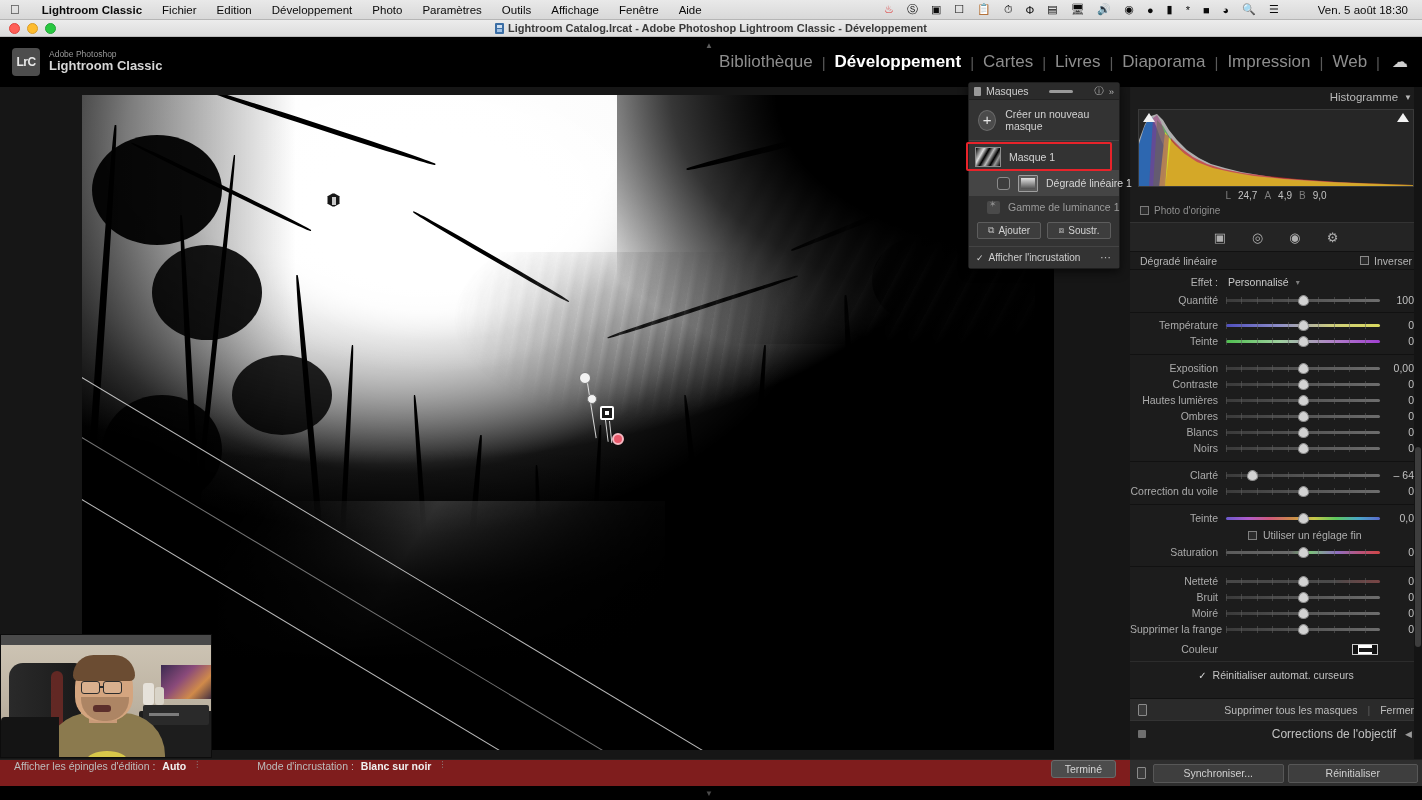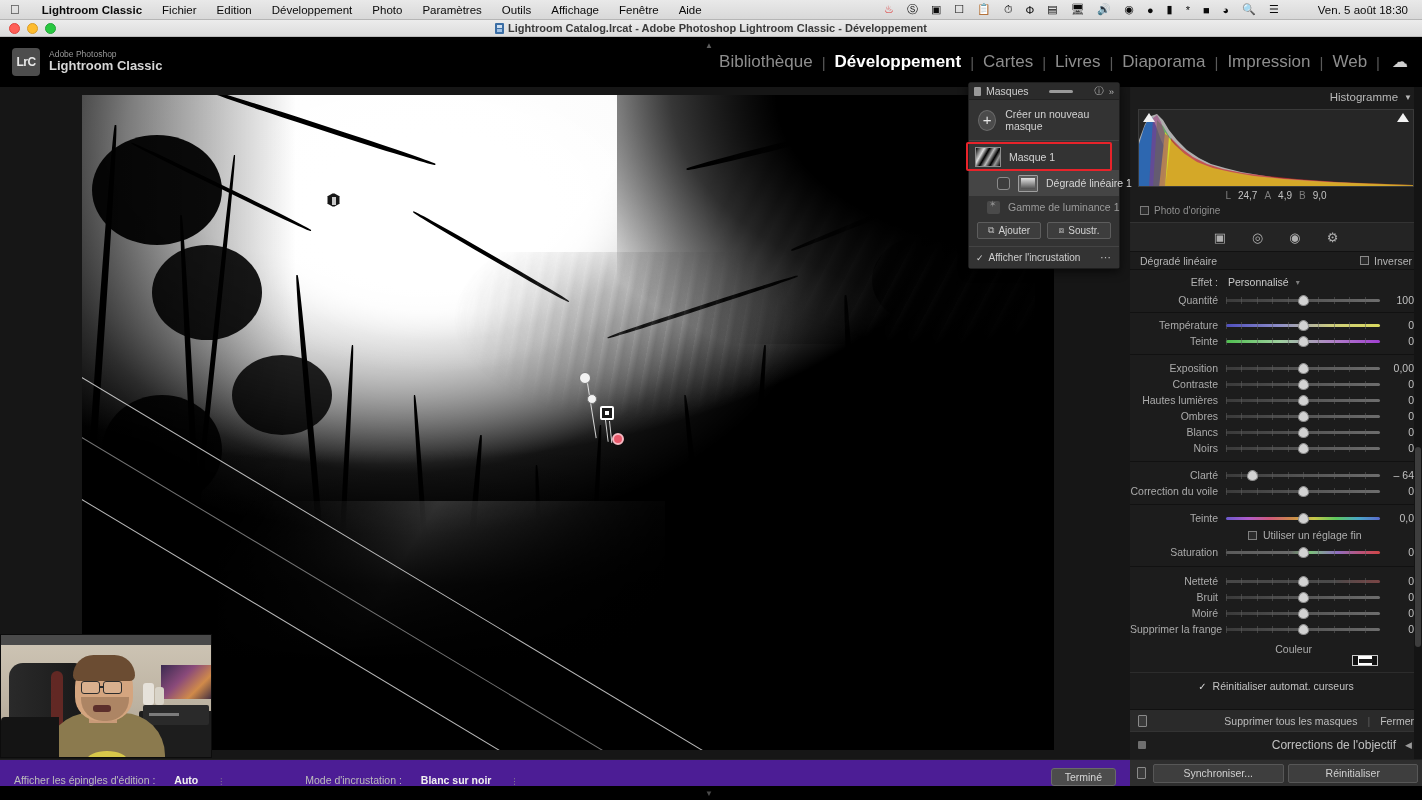--- a/index.html
+++ b/index.html
@@ -281,21 +281,21 @@
   .slider .num{ width:34px; text-align:right; color:#c0c0c0; font-size:10.5px; }
   .track.temp{ background:linear-gradient(to right,#4f4fbf,#8e8ec8 35%,#cfcf7a 70%,#d9d95e);}
   .track.tint{ background:linear-gradient(to right,#4fbf4f,#9fd09f 35%,#b07fc8 70%,#a13fd1);}
   .track.hue{ background:linear-gradient(to right,#6a5acd,#b05ccc,#d05a7a,#cc8a4a,#c8c84a,#5ec85e,#4aa8c8,#5a6acd);}
   .track.sat{ background:linear-gradient(to right,#5a5a5a 0%,#6a6a6a 42%,#7bbf7b 55%,#8e6fc0 72%,#c04f6f 90%,#cf4646 100%);}
   .track.sharp{ background:linear-gradient(to right,#474747 0%,#4a4a4a 70%,#7a4545 100%);}
 
   .subchk{ display:flex; align-items:center; gap:6px; padding:3px 0 3px 118px; font-size:10.5px; color:#aeaeae;}
   .subchk .sq{ width:9px;height:9px;border:1px solid #7f7f7f;background:#2c2c2c;}
 
-  .colorrow{ display:flex; align-items:center; padding:6px 8px 6px 0;flex-direction:column;}
+  .colorrow{ display:flex; align-items:flex-end; padding:6px 8px 6px 0;}
   .colorrow .lab{ width:96px; text-align:right; padding-right:8px; color:#ababab;}
   .colorrow .swatch{
     margin-left:auto; margin-right:36px; width:26px;height:11px; border:1px solid #c8c8c8;
     background:linear-gradient(to right,#111 0%,#111 20%, #fff 20%, #fff 80%, #111 80%);
     position:relative;
   }
   .colorrow .swatch:after{ content:""; position:absolute; left:6px; top:3px; width:14px;height:4px; background:#1a1a1a;}
   .autoreset{ display:flex; align-items:center; justify-content:center; gap:6px;
     padding:7px 0 8px 0; font-size:10.5px; color:#c2c2c2; border-top:1px solid #2c2c2c;}
   .autoreset .chk{ font-size:10px; color:#d6d6d6;}
@@ -315,22 +315,22 @@
   .lenscorr .t{ margin-left:auto;}
   .lenscorr .ar{ padding-left:9px; color:#9a9a9a; font-size:9px;}
   .panelscroll{
     position:absolute; right:0; top:0; width:8px; height:672px; background:#141414;
   }
   .panelscroll .thumbbar{ position:absolute; left:1px; top:360px; width:6px; height:200px; background:#3d3d3d; border-radius:3px;}
 
   
   .bottombar{
     position:absolute; left:0; top:759px; width:1130px; height:27px;
-    background:#4c1d95; border-top:1px solid #202020;
-    display:flex; align-items:flex-end; padding:0 14px; font-size:10.5px; color:#c8c8c8; gap:19px;
+    background:#7f1d1d; border-top:1px solid #202020;
+    display:flex; align-items:flex-start; padding:0 14px; font-size:10.5px; color:#c8c8c8; gap:7px;
   }
   .bottombar .lab{ color:#bcbcbc;}
   .bottombar .val{ color:#f0f0f0; font-weight:bold; font-size:10.5px;}
   .bottombar .car{ color:#8f8f8f; font-size:8px;}
   .bottombar .gap{ width:42px;}
   .donebtn{
     margin-left:auto; background:#4c4c4c; border:1px solid #6a6a6a; border-radius:3px;
     padding:2px 13px; font-size:10.5px; color:#d6d6d6;
   }
   .rightbottom{

